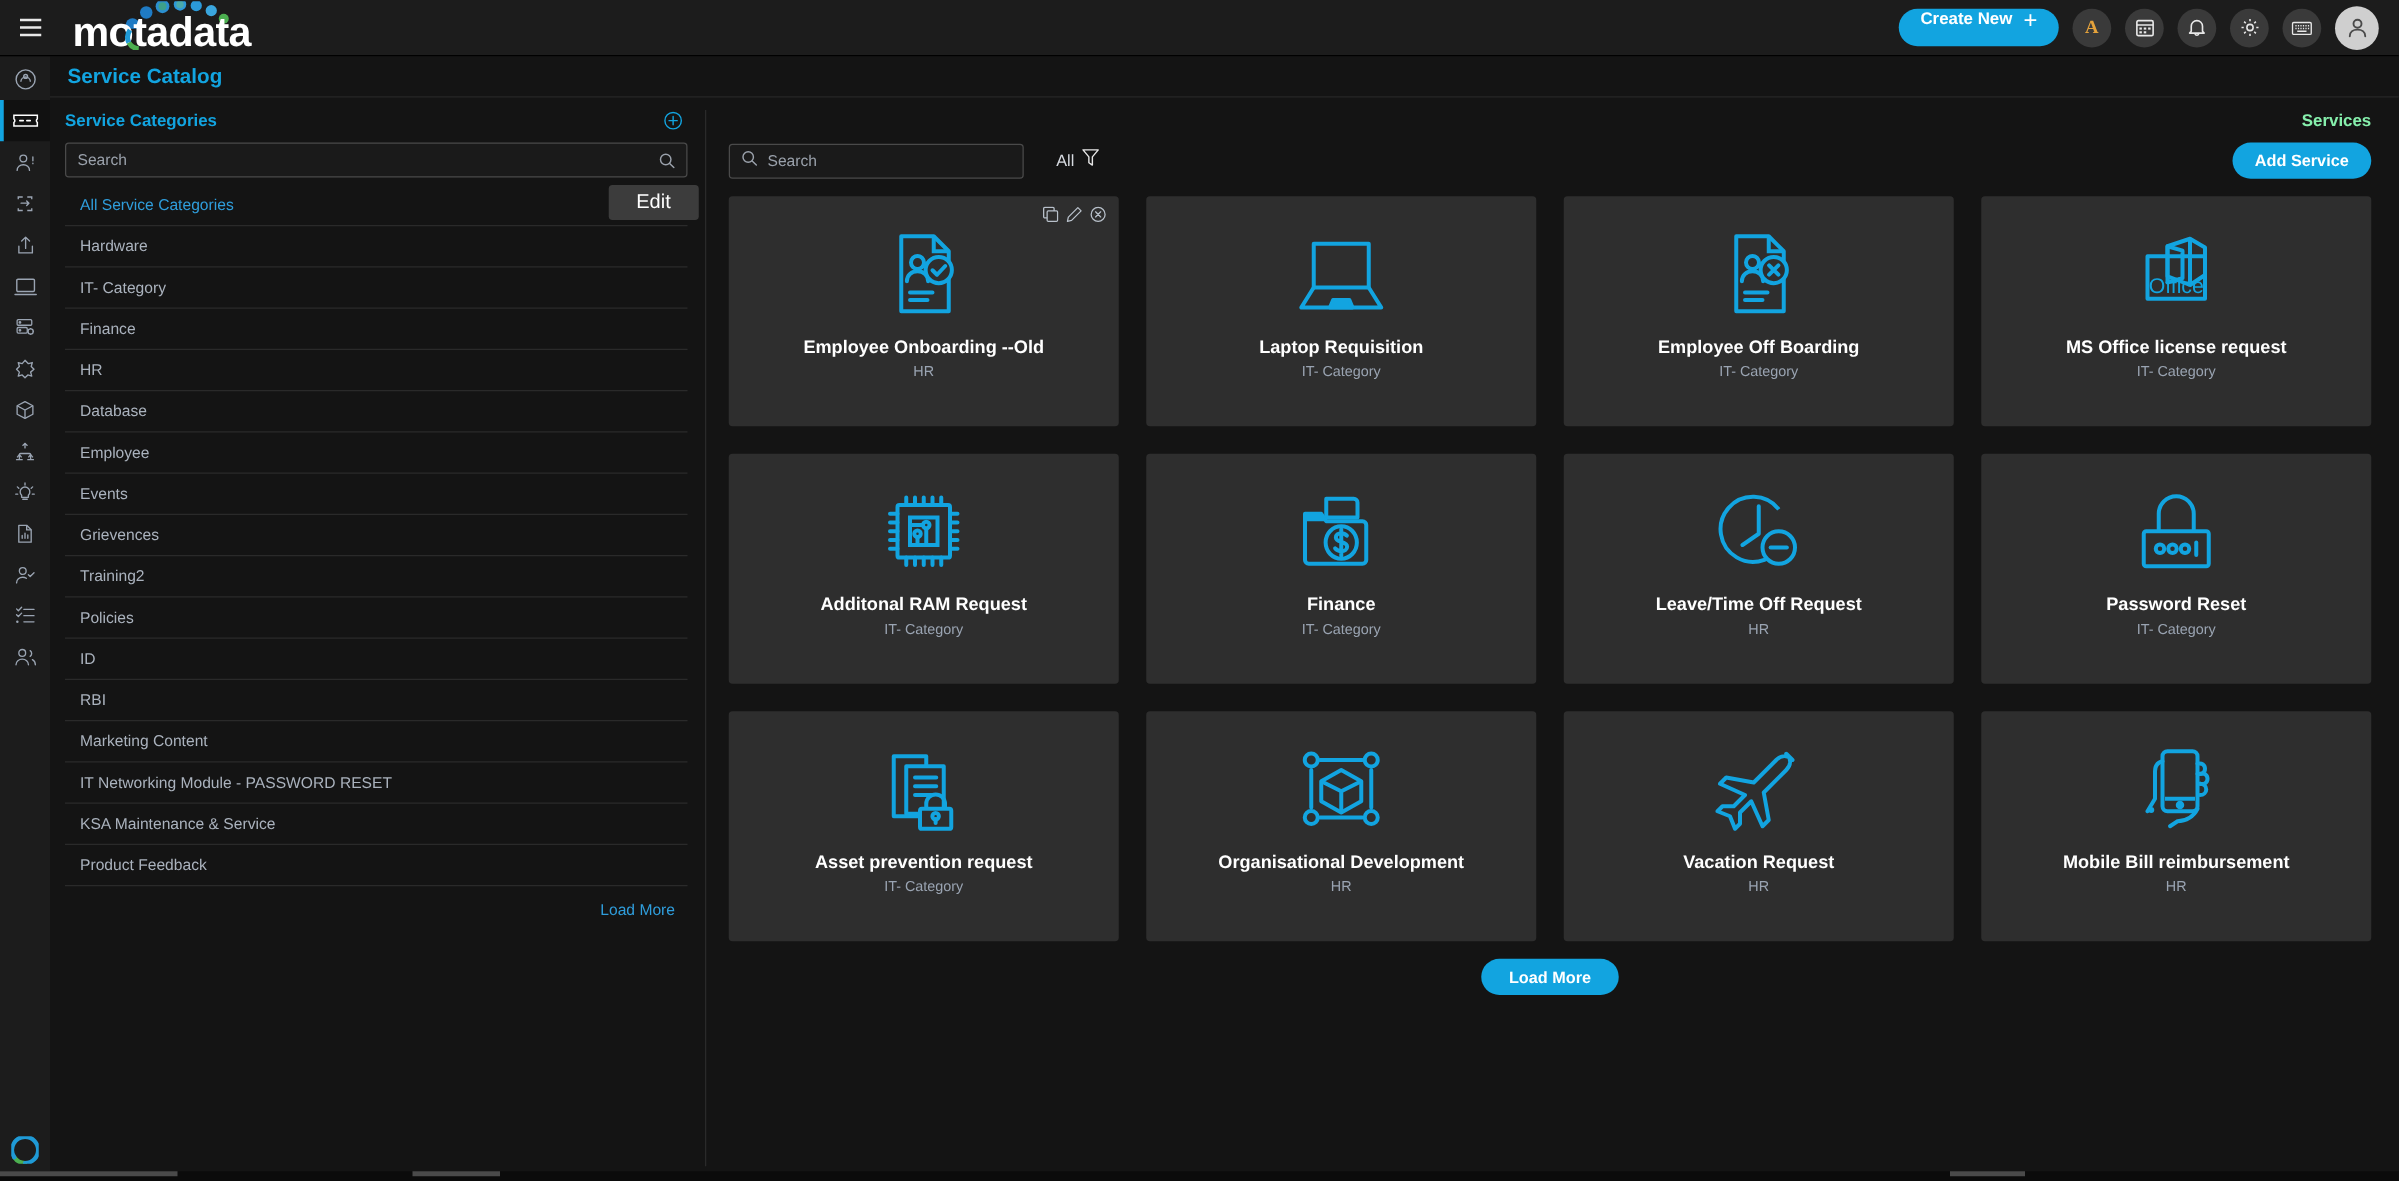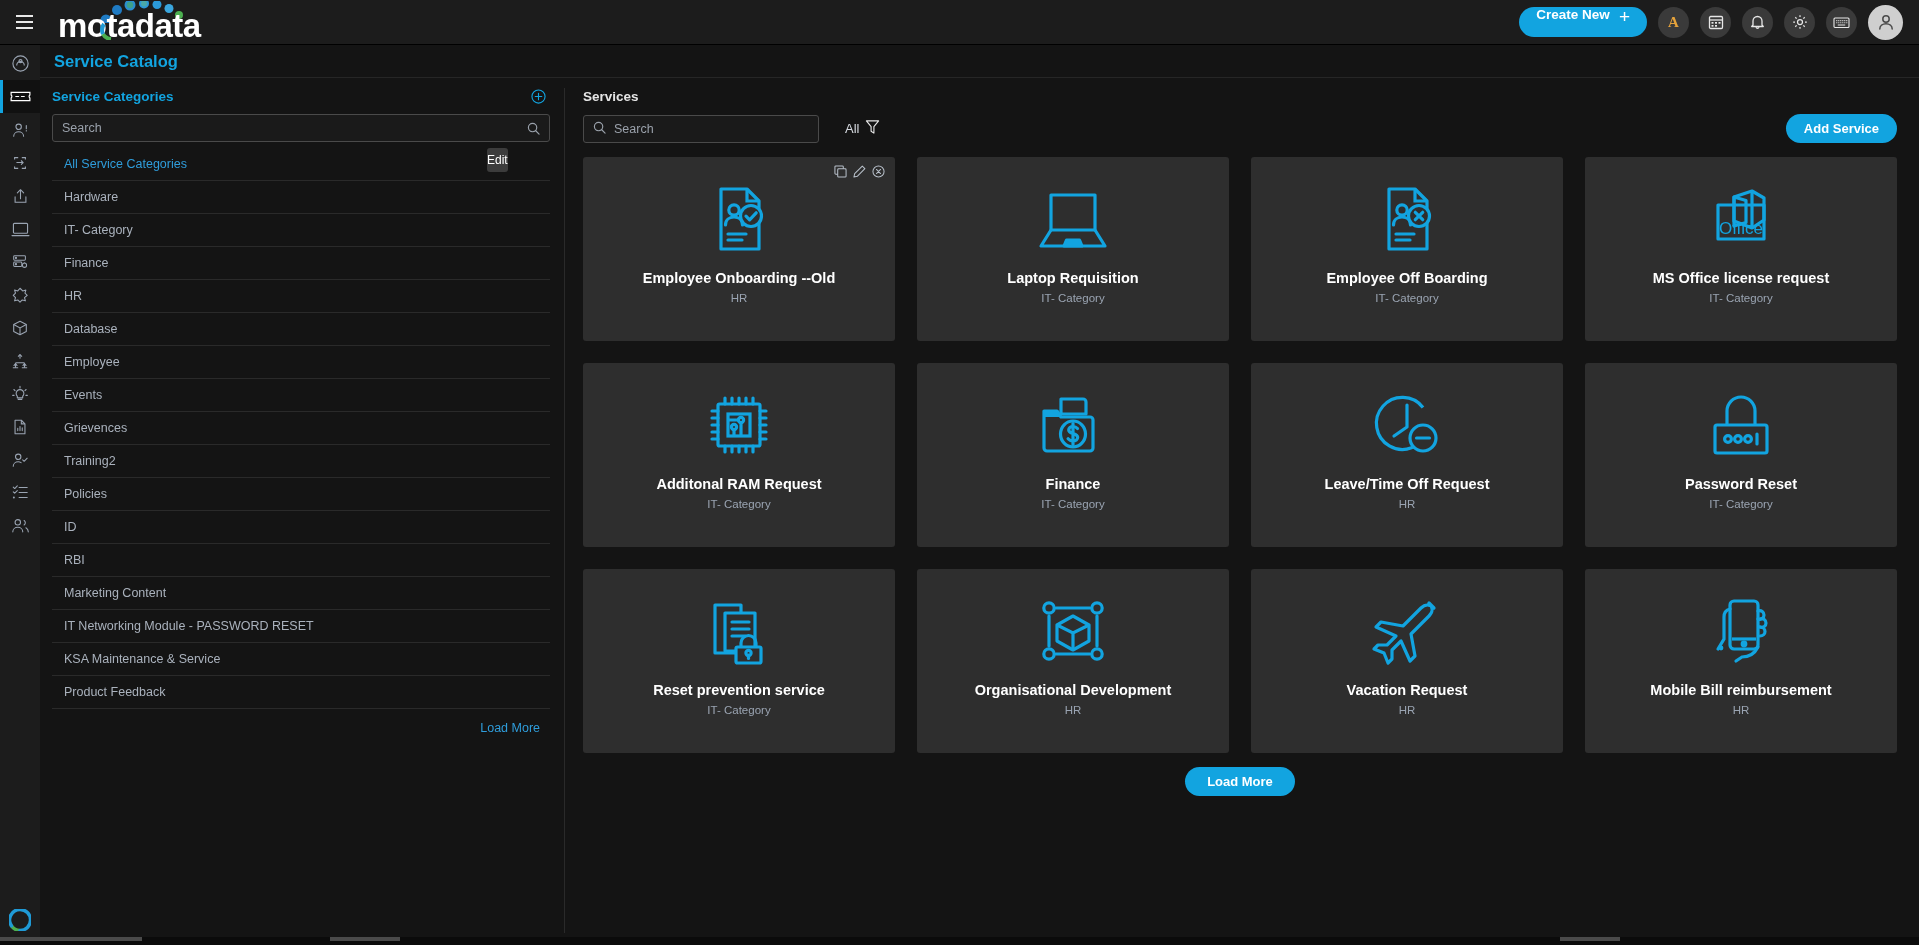--- a/index.html
+++ b/index.html
@@ -98,32 +98,32 @@
 
   .cat-list { margin-top: 6px; }
   .cat-item {
     height: 33px; display: flex; align-items: center; padding-left: 12px;
     border-bottom: 1px solid #2a2a2a; font-size: 12.5px; color: #aab2bd; cursor: pointer;
   }
   .cat-item.selected { color: #2f9ddb; }
 
   .edit-tip {
     position: absolute; left: 447px; top: 70px; background: #3c3c3c; color: #fff;
-    font-size: 12px; padding: 5px 0; border-radius: 3px; z-index: 20;
+    font-size: 16px; padding: 5px 22px; border-radius: 3px; z-index: 20;
   }
 
   .load-more-link {
     text-align: right; padding: 12px 10px 0 0; color: #2f9ddb; font-size: 12.5px; cursor: pointer;
   }
 
   .v-divider { width: 1px; background: #2a2a2a; margin-top: 10px; height: 845px; }
 
   
   .svc-panel { flex: 1; padding: 11px 22px 0 18px; position: relative; }
-  .svc-title { color: #e5e5e5; font-size: 13.5px; font-weight: 600; }
+  .svc-title { color: #86efac; font-size: 13.5px; font-weight: 600; text-align: right; }
   .svc-toolbar { margin-top: 10px; display: flex; align-items: center; }
   .svc-search {
     width: 236px; height: 28px; border: 1px solid #4a4a4a; border-radius: 3px;
     display: flex; align-items: center; gap: 8px; padding: 0 9px; background: #1a1a1a;
   }
   .svc-search input {
     flex: 1; background: transparent; border: none; outline: none;
     color: #c8cdd4; font-size: 12.5px; font-family: "Liberation Sans", sans-serif;
   }
   .svc-search input::placeholder { color: #9aa1ab; }
@@ -606,21 +606,21 @@
               <svg width="72" height="72" viewBox="0 0 72 72" fill="none" stroke="#12A4E0" stroke-width="3.2">
       <path d="M12 10h26v48H12z" stroke-linejoin="round"></path>
       <path d="M22 18h30v38H22z" stroke-linejoin="round" fill="#2e2e2e"></path>
       <path d="M29 27h17M29 34h17M29 41h13" stroke-linecap="round"></path>
       <path d="M38 54v-6a7.5 7.5 0 0 1 15 0v6" stroke-linejoin="round"></path>
       <rect x="33" y="52" width="25" height="16" rx="1.5" fill="#2e2e2e"></rect>
       <circle cx="45.5" cy="58" r="2.6"></circle>
       <path d="M45.5 60.2v3.2" stroke-linecap="round"></path>
     </svg>
             </div>
-            <div class="card-name">Reset prevention service</div>
+            <div class="card-name">Asset prevention request</div>
             <div class="card-cat">IT- Category</div>
           </div>
           <div class="card">
             <div class="card-icon">
               <svg width="76" height="72" viewBox="0 0 76 72" fill="none" stroke="#12A4E0" stroke-width="3.2">
       <circle cx="14" cy="13" r="5.2"></circle>
       <circle cx="62" cy="13" r="5.2"></circle>
       <circle cx="14" cy="59" r="5.2"></circle>
       <circle cx="62" cy="59" r="5.2"></circle>
       <path d="M21 13h34M21 59h34M14 21v30M62 21v30" stroke-linecap="round"></path>

